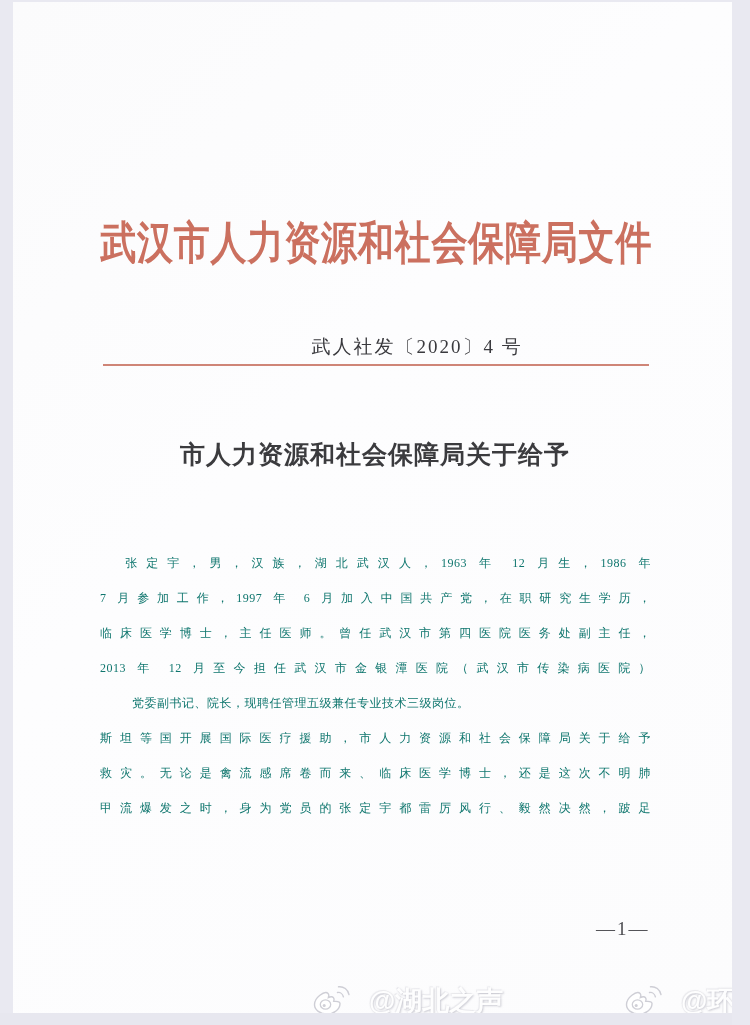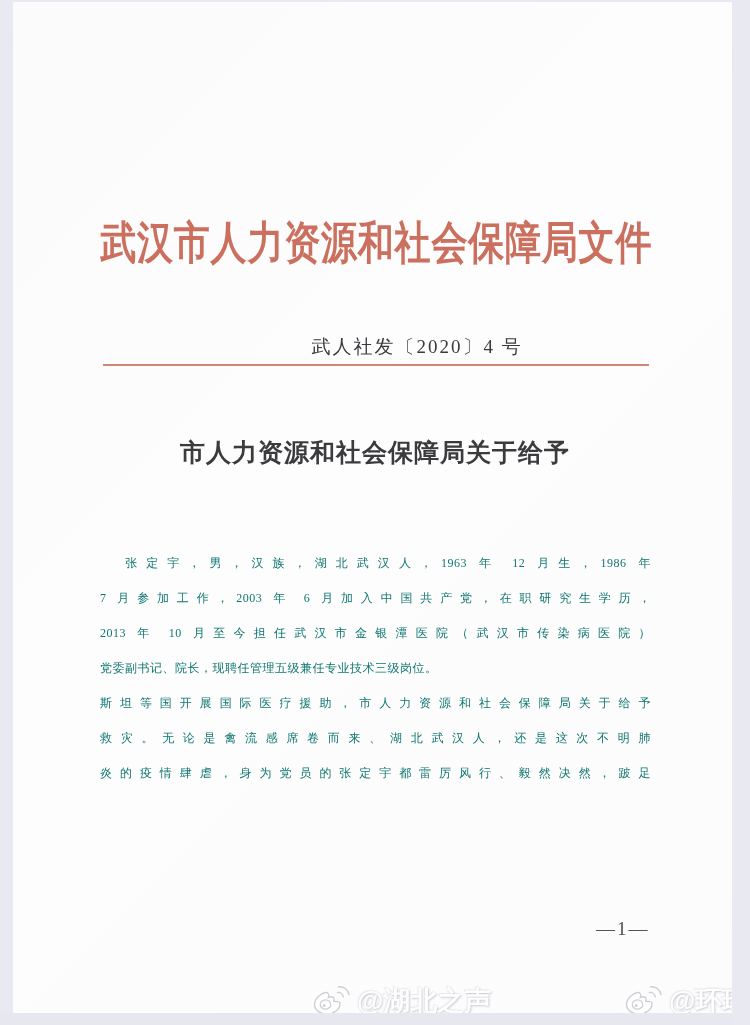--- a/index.html
+++ b/index.html
@@ -50,39 +50,38 @@
   }
   .doc-title {
     position: absolute;
     top: 436px; left: 0; width: 750px;
     text-align: center;
     font-size: 25px;
     font-weight: bold;
     color: #3b3b3e;
     line-height: 37px;
     letter-spacing: 1px;
-    font-family: Liberation Mono, monospace;
   }
   .body-text {
     position: absolute;
     top: 546px; left: 100px;
     width: 551px;
     font-size: 12px;
     color: #0f766e;
     letter-spacing: 0.5px;
   }
   .body-line {
     height: 35px;
     line-height: 35px;
     text-align: justify;
     text-align-last: justify;
     white-space: nowrap;
   }
   .body-line.indent { text-indent: 2.1em; }
-  .body-line.para-end { text-align-last: left; white-space: normal; }
+  .body-line.para-end { text-align-last: left; white-space: normal; margin-left: 32px; }
   .page-number {
     position: absolute;
     top: 918px; left: 596px;
     font-size: 19px;
     color: #4d4d52;
     letter-spacing: 2px;
   }
   .watermark {
     position: absolute;
     top: 983px;
@@ -92,20 +91,21 @@
     font-family: "Liberation Sans", "DejaVu Sans", sans-serif;
   }
   .watermark.wm-left  { left: 310px; }
   .watermark.wm-right { left: 622px; }
   .wm-text {
     font-size: 27px;
     font-weight: bold;
     color: rgba(255,255,255,0.96);
     text-shadow: 1px 1px 2px rgba(165,165,178,0.55), -1px -1px 1px rgba(200,200,210,0.35);
     white-space: nowrap;
+    margin-left: 12px;
   }
   .wm-icon svg { display: block; }
   .edge-bottom {
     position: absolute;
     left: 0; top: 1013px;
     width: 750px; height: 12px;
     background: #e7e7ef;
   }
 </style>
 </head>
@@ -119,26 +119,27 @@
   <div class="doc-number">武人社发〔2020〕4 号</div>
 
   <div class="red-divider"></div>
 
   <div class="doc-title">
     <div>市人力资源和社会保障局关于给予</div>
   </div>
 
   <div class="body-text">
     <div class="body-line indent">张定宇，男，汉族，湖北武汉人，1963 年 12 月生，1986 年</div>
-    <div class="body-line">7 月参加工作，2003 年 6 月加入中国共产党，在职研究生学历，</div>
-    <div class="body-line">2013 年 10 月至今担任武汉市金银潭医院（武汉市传染病医院）</div>
+    <div class="body-line">7 月参加工作，1997 年 6 月加入中国共产党，在职研究生学历，</div>
+    <div class="body-line">临床医学博士，主任医师。曾任武汉市第四医院医务处副主任，</div>
+    <div class="body-line">2013 年 12 月至今担任武汉市金银潭医院（武汉市传染病医院）</div>
     <div class="body-line para-end">党委副书记、院长，现聘任管理五级兼任专业技术三级岗位。</div>
     <div class="body-line">斯坦等国开展国际医疗援助，市人力资源和社会保障局关于给予</div>
-    <div class="body-line">救灾。无论是禽流感席卷而来、湖北武汉人，还是这次不明肺</div>
-    <div class="body-line">炎的疫情肆虐，身为党员的张定宇都雷厉风行、毅然决然，跛足</div>
+    <div class="body-line">救灾。无论是禽流感席卷而来、临床医学博士，还是这次不明肺</div>
+    <div class="body-line">甲流爆发之时，身为党员的张定宇都雷厉风行、毅然决然，跛足</div>
   </div>
 
   <div class="page-number">—1—</div>
 
   <div class="watermark wm-left">
     <span class="wm-icon">
       <svg width="40" height="36" viewBox="0 0 40 36" fill="none">
         <path d="M30 20.5c0 6-6.3 10.5-13 10.5S4.5 27 4.5 21.5c0-3.2 2-6.6 5.4-9.3 3.2-2.5 6.5-3.4 8.2-1.7 1 1 .8 2.6.3 4 1.8-.8 4-1.1 5.1.2.9 1 .6 2.4.2 3.5 3.6.4 6.3 0 6.3 2.3z" stroke="rgba(168,168,180,0.55)" stroke-width="1.4" fill="rgba(255,255,255,0.85)"></path>
         <ellipse cx="15.5" cy="21.5" rx="5.2" ry="4.6" stroke="rgba(168,168,180,0.55)" stroke-width="1.3"></ellipse>
         <circle cx="14.2" cy="22.5" r="1.5" fill="rgba(168,168,180,0.55)"></circle>

